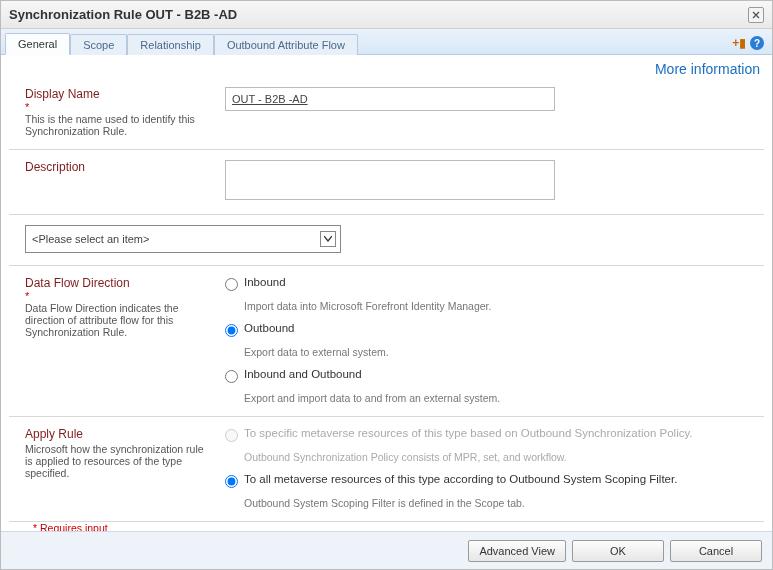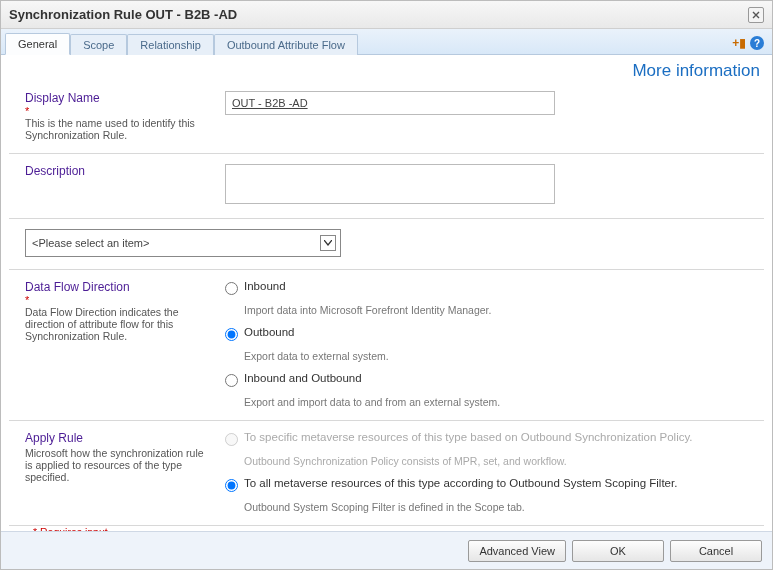--- a/index.html
+++ b/index.html
@@ -95,42 +95,42 @@
     font-size: 12px; font-weight: bold;
     color: #c86a00;
     cursor: pointer;
   }
   .moreinfo {
     text-align: right;
     padding: 6px 12px 0 0;
   }
   .moreinfo a {
     color: #1b6ec2;
-    font-size: 17px;
+    font-size: 14px;
     text-decoration: none;
     cursor: pointer;
   }
   .content {
     flex: 1;
     overflow-y: auto;
     padding: 0 8px;
   }
   .section {
     display: flex;
     padding: 10px 16px 12px 16px;
     border-bottom: 1px solid #d8d8d8;
   }
   .section:last-of-type { border-bottom: none; }
   .section .left {
     width: 200px;
     padding-right: 16px;
   }
   .section .left .lbl {
     font-size: 12px;
-    color: #4c1d95;
+    color: #7f1d1d;
     margin-bottom: 2px;
   }
   .section .left .req {
     color: #c00;
     font-size: 11px;
     line-height: 8px;
   }
   .section .left .desc {
     font-size: 10.5px;
     color: #555;

